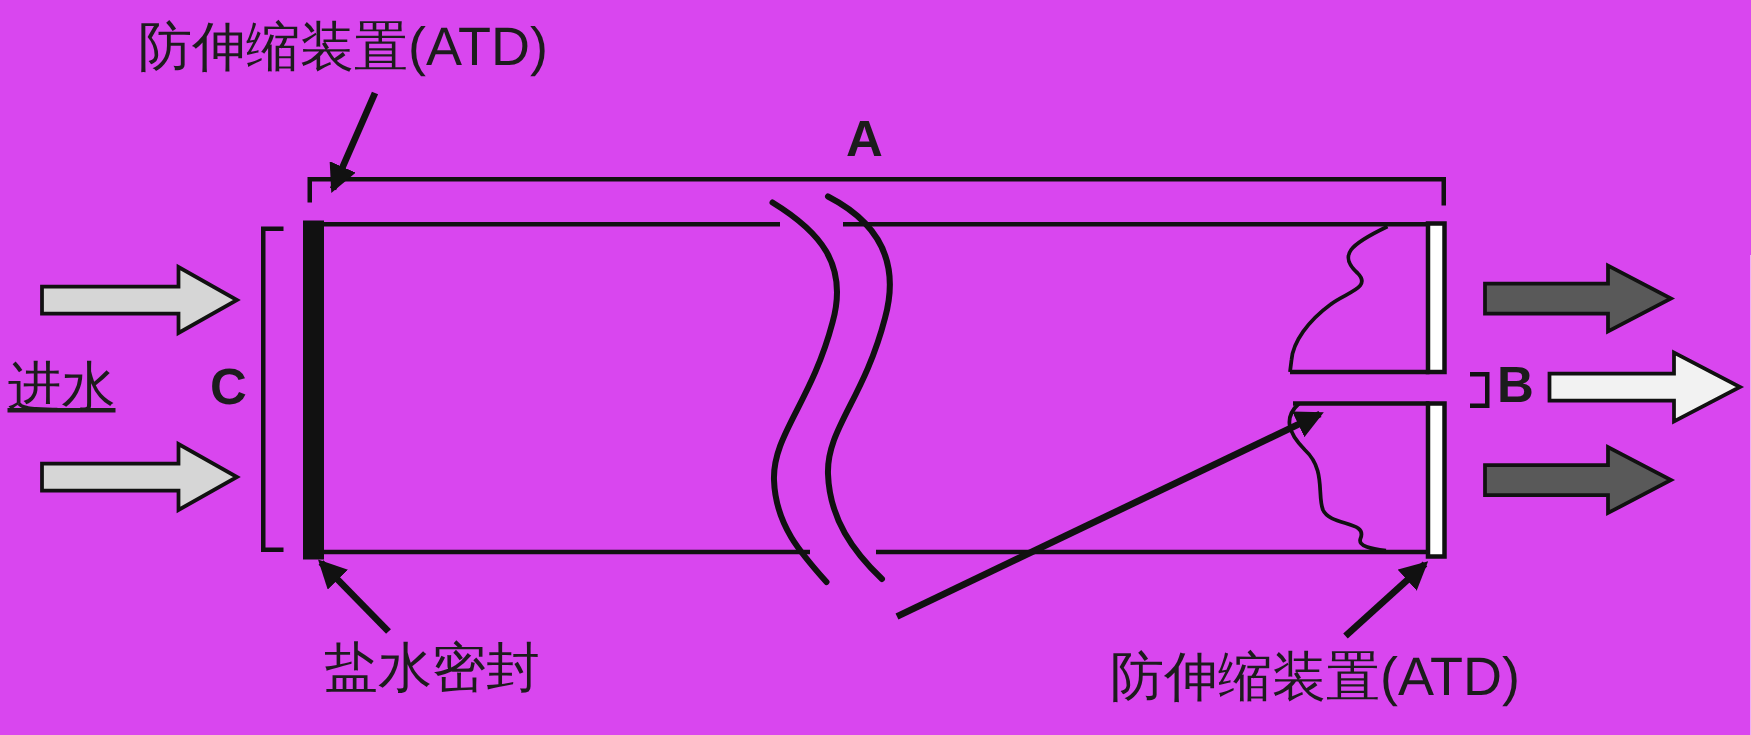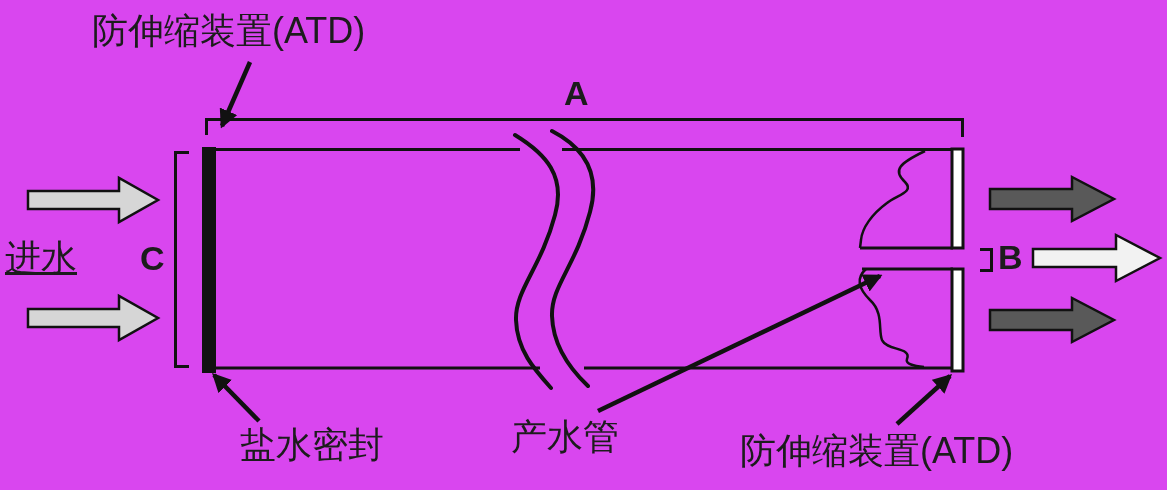--- a/index.html
+++ b/index.html
@@ -31,21 +31,21 @@
   }
   .lbl-dim {
     font-size: 34px;
     font-weight: 600;
   }
   .lbl-atd-top    { left: 92px;  top: 11px;  }
   .lbl-a          { left: 564px; top: 75px;  }
   .lbl-feed       { left: 5px;   top: 238px; text-decoration: underline; }
   .lbl-c          { left: 140px; top: 240px; }
   .lbl-b          { left: 998px; top: 239px; font-weight: 700; }
-  .lbl-brine      { left: 216px; top: 425px; margin-left: 24px; }
+  .lbl-brine      { left: 216px; top: 425px; }
   .lbl-product    { left: 511px; top: 417px; }
   .lbl-atd-bottom { left: 740px; top: 431px; }
 </style>
 </head>
 <body>
 
 <div class="canvas">
 
   <svg width="1167" height="490" viewBox="0 0 1167 490">
     <defs>
@@ -114,17 +114,16 @@
   <div class="lbl lbl-dim lbl-a">A</div>
 
   <div class="lbl lbl-cjk lbl-feed">进水</div>
 
   <div class="lbl lbl-dim lbl-c">C</div>
 
   <div class="lbl lbl-dim lbl-b">B</div>
 
   <div class="lbl lbl-cjk lbl-brine">盐水密封</div>
 
-  <div class="lbl lbl-cjk lbl-product">产水管</div>
 
   <div class="lbl lbl-cjk lbl-atd-bottom">防伸缩装置(ATD)</div>
 
 </div>
 
 </body></html>

